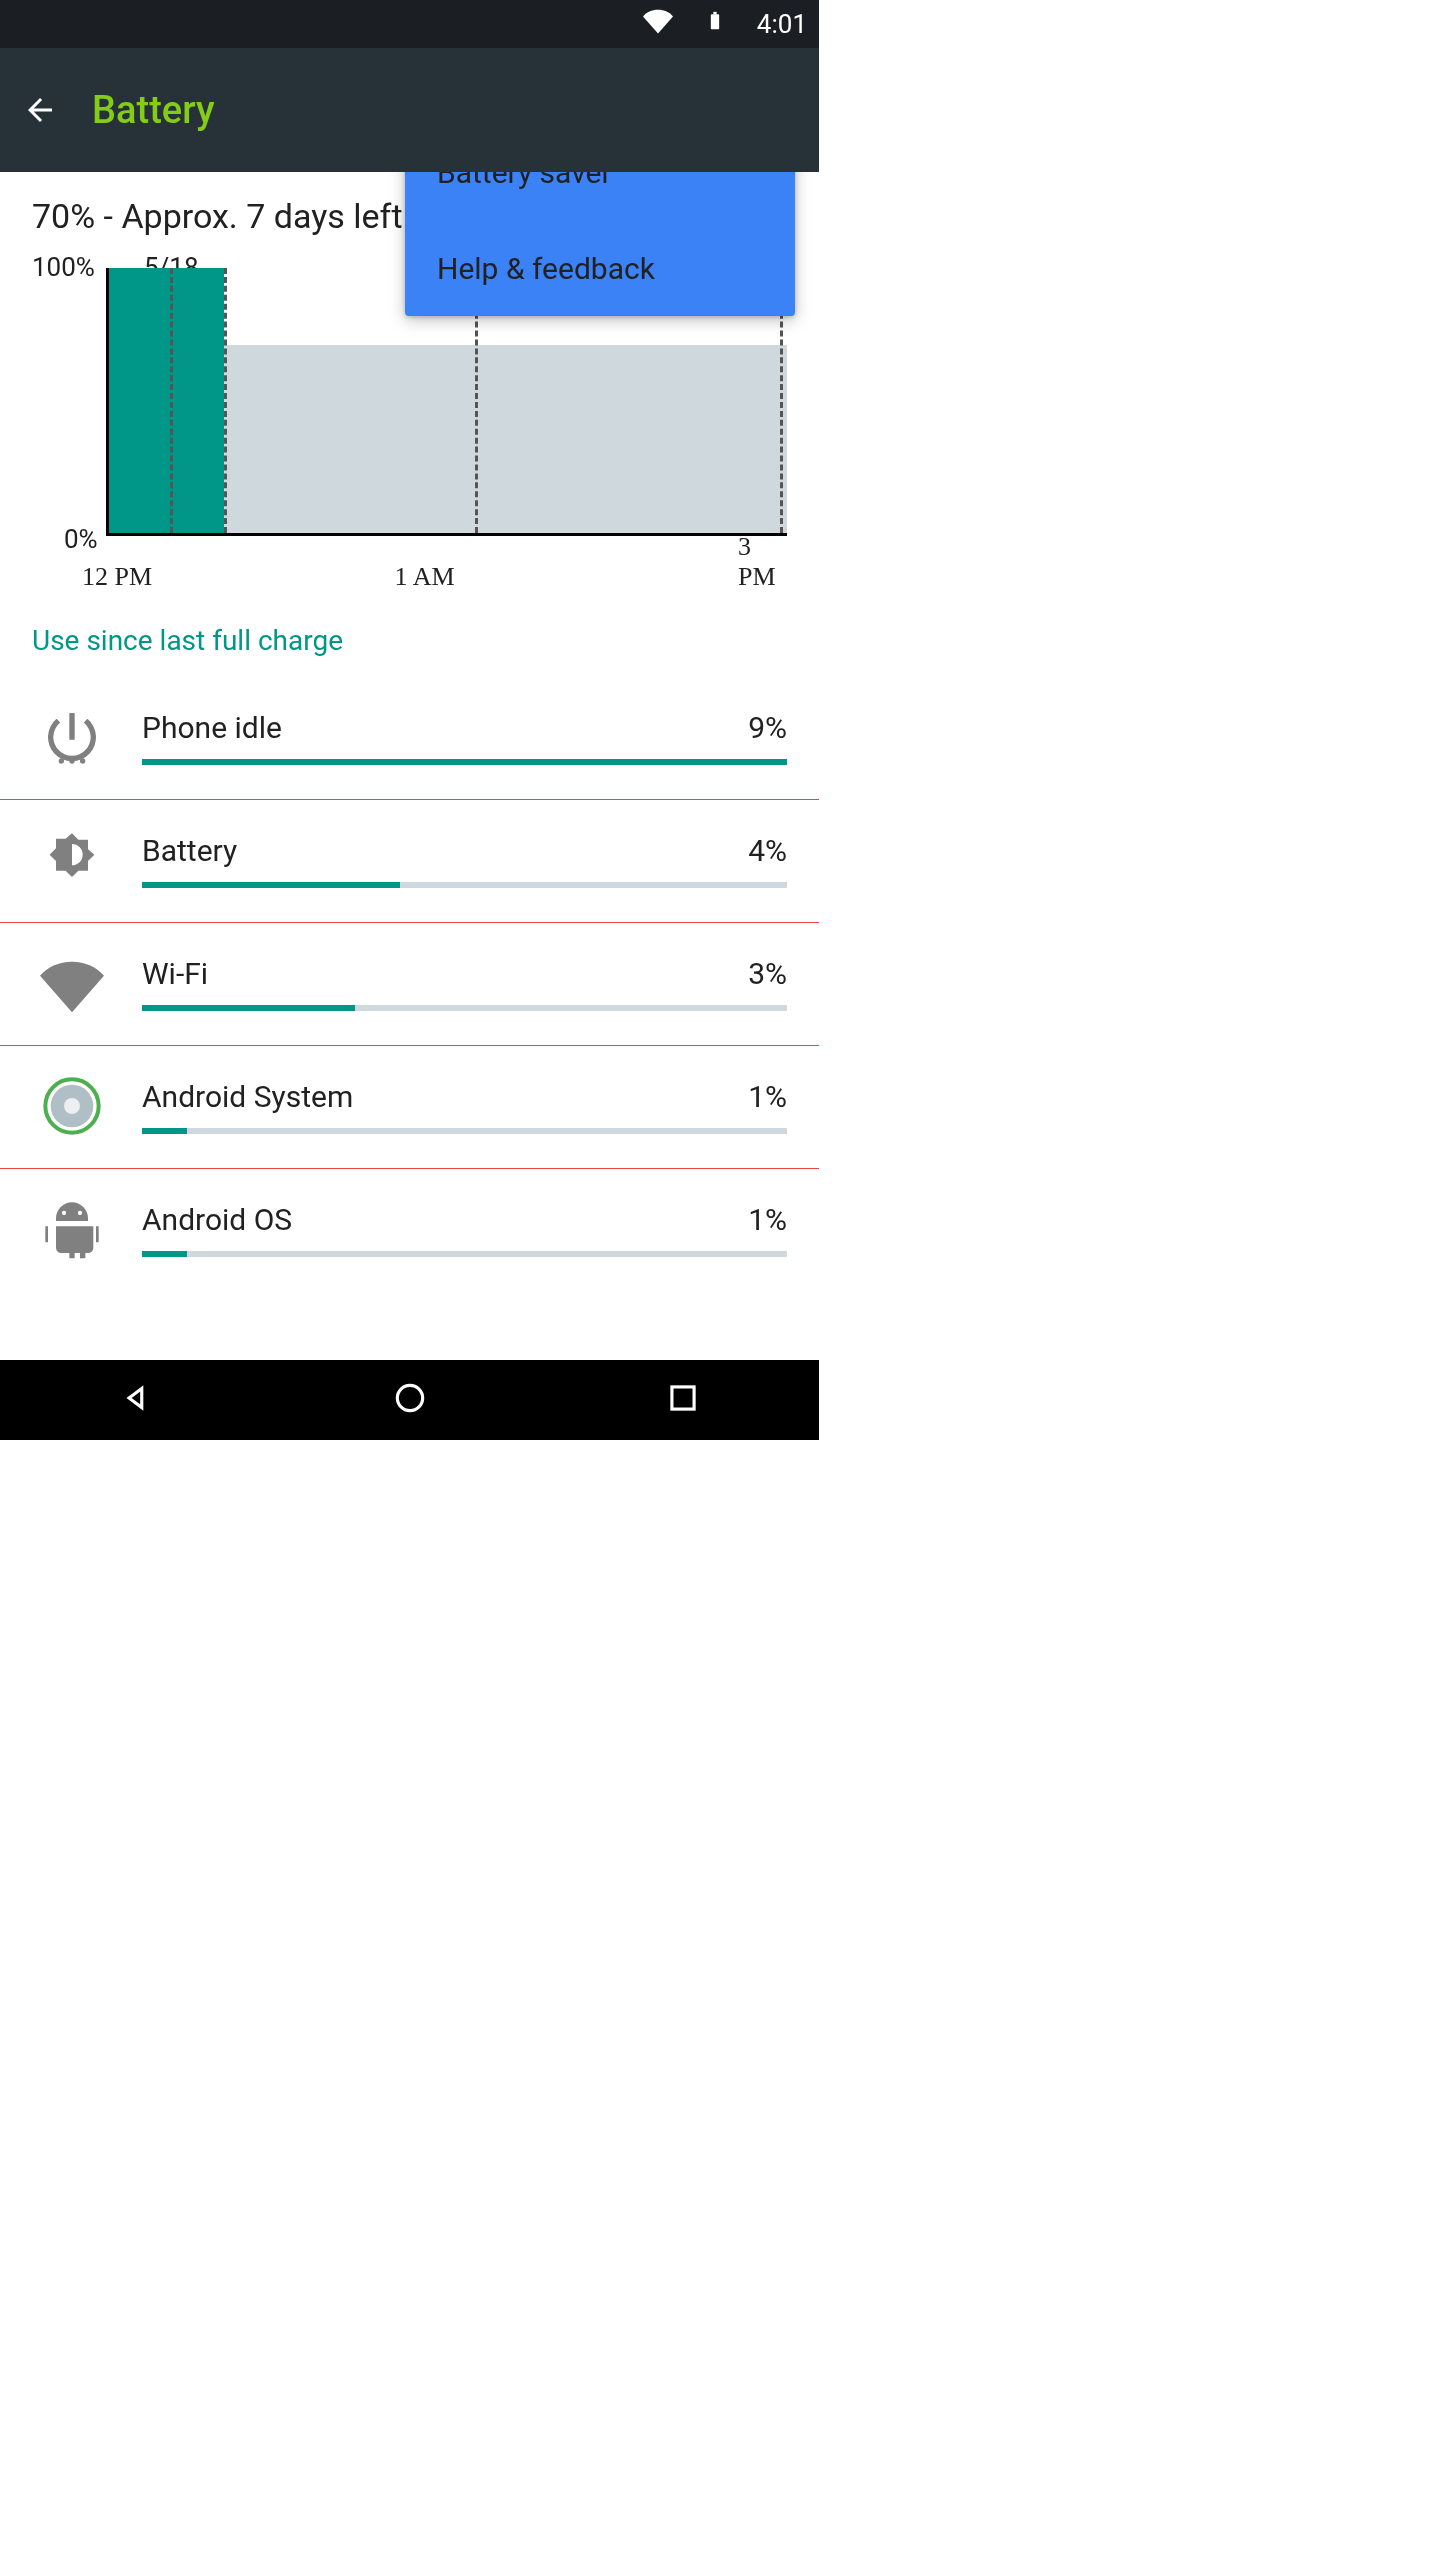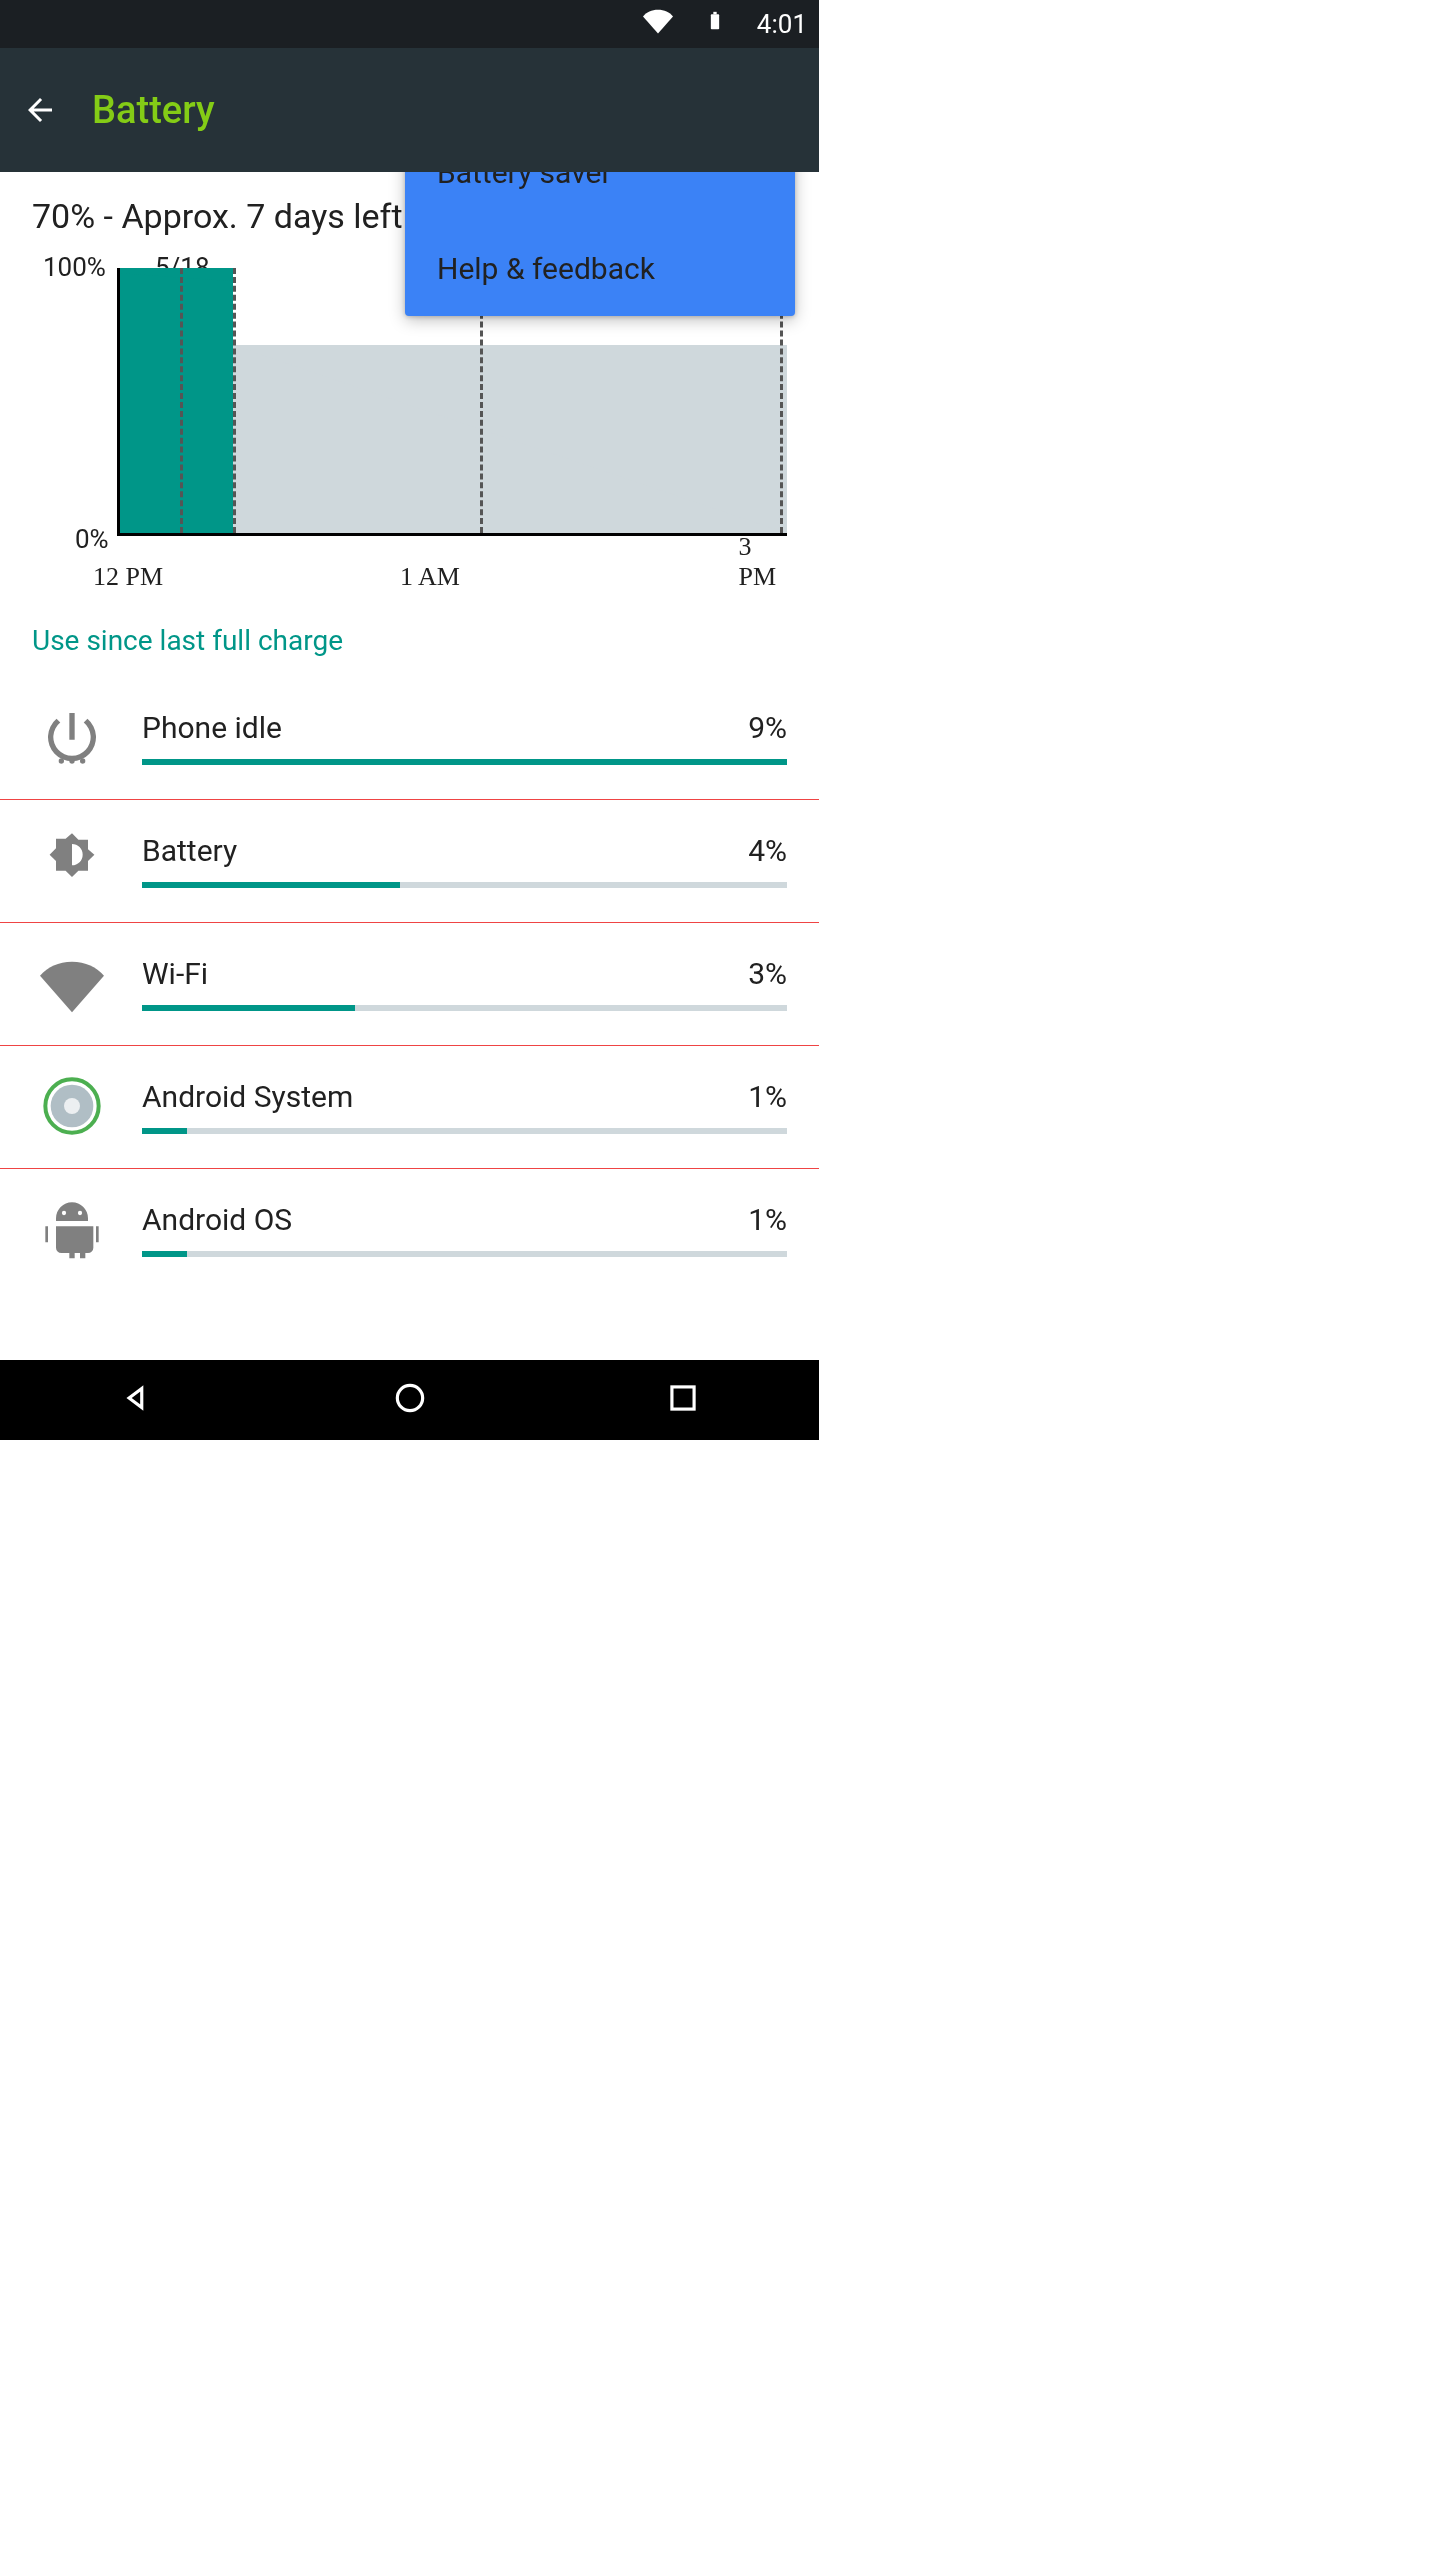--- a/index.html
+++ b/index.html
@@ -22,21 +22,21 @@
     box-shadow: 0 4px 16px rgba(0,0,0,0.25), 0 1px 4px rgba(0,0,0,0.2);
     z-index: 50;
     overflow: hidden;
   }
   .popup-item { height: 96px; display: flex; align-items: center; padding: 0 32px; font-size: 30px; color: #212121; }
   .popup-item.highlight { background: #e6e6e6; }
 
   .battery-summary { font-size: 34px; color: #212121; padding: 24px 32px 16px 32px; }
 
   .chart-wrap { padding: 0 32px 16px 32px; position: relative; }
-  .chart { position: relative; height: 340px; margin-left: 11px; }
+  .chart { position: relative; height: 340px; }
   .chart .yaxis-top { position: absolute; left: 0; top: 0; font-size: 26px; color: #212121; }
   .chart .yaxis-bot { position: absolute; left: 32px; bottom: 38px; font-size: 26px; color: #212121; }
   .chart .date-lbl { position: absolute; left: 112px; top: 0; font-size: 26px; color: #212121; }
   .chart .plot {
     position: absolute;
     left: 74px; right: 0;
     top: 16px; bottom: 56px;
     border-left: 3px solid #000;
     border-bottom: 3px solid #000;
   }

